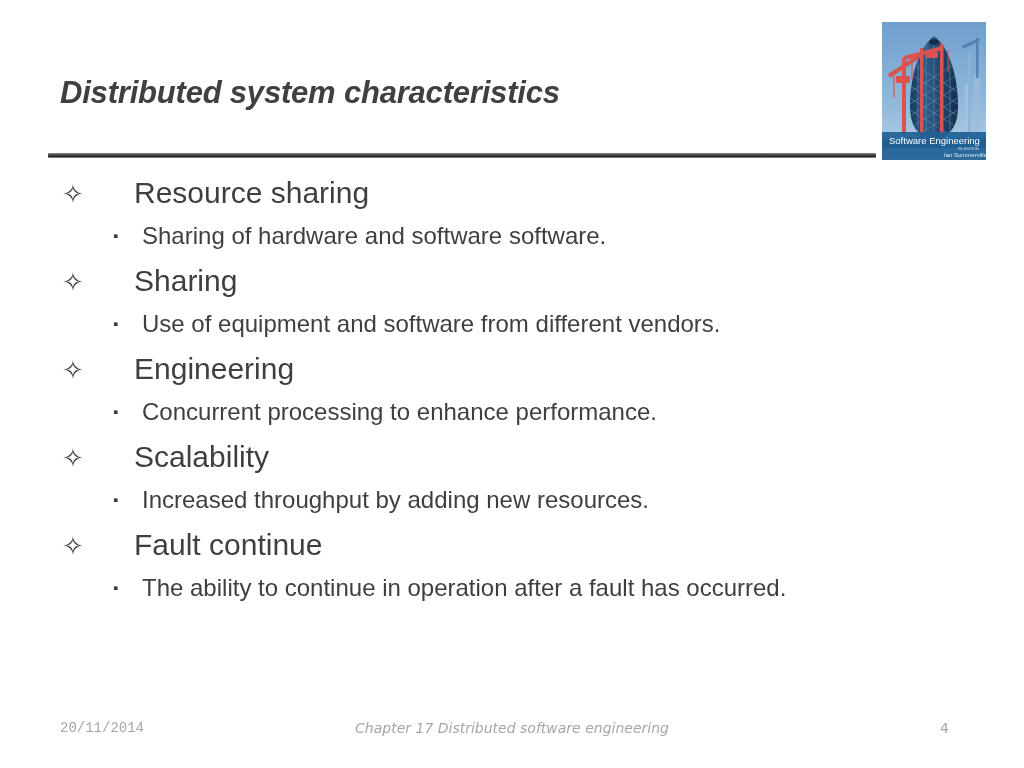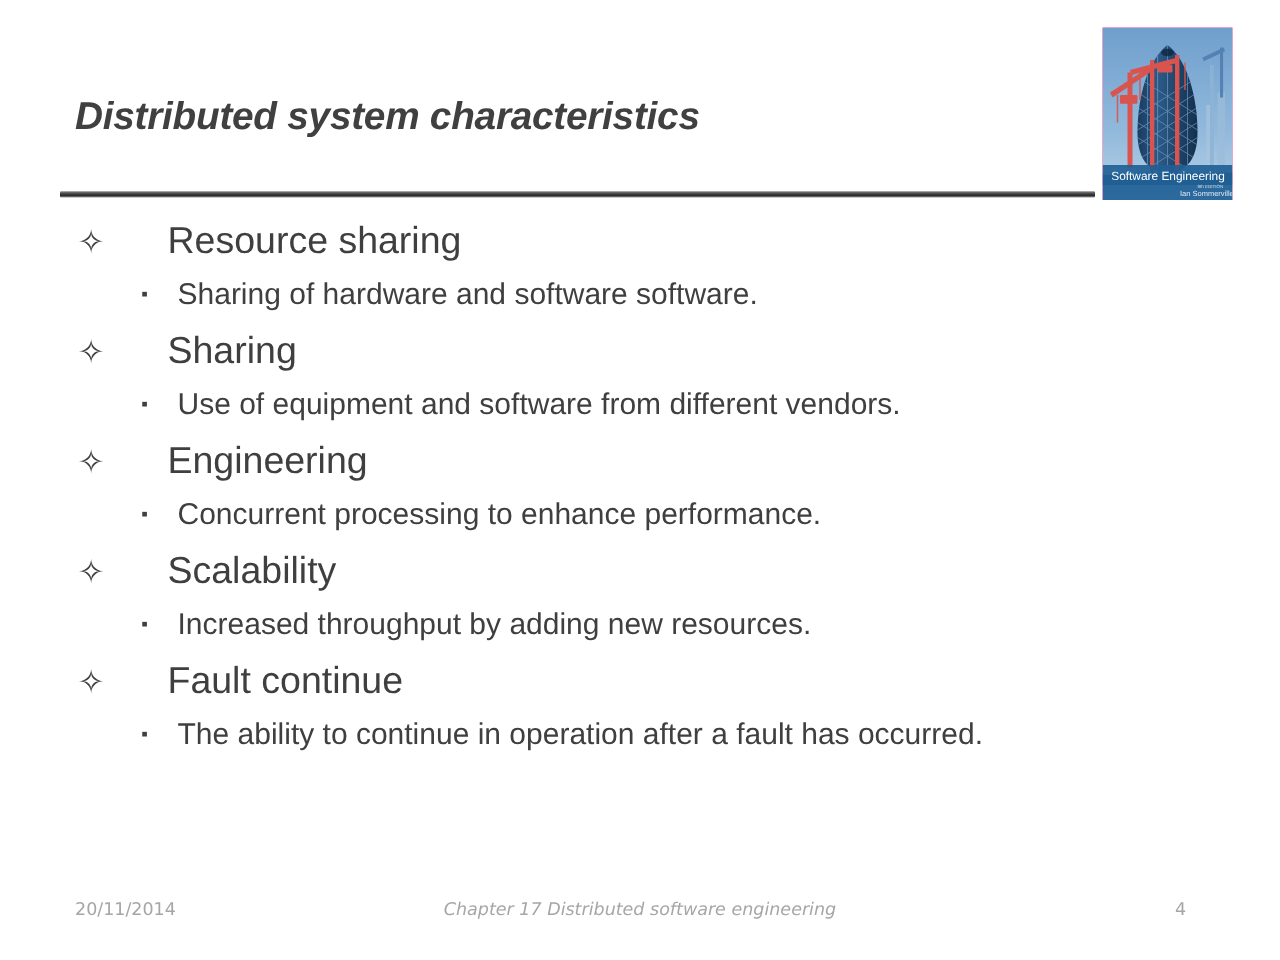--- a/index.html
+++ b/index.html
@@ -119,20 +119,21 @@
     height: 30px;
     color: #a6a6a6;
     font-size: 14px;
     font-family: "DejaVu Sans", "Liberation Sans", sans-serif;
   }
   .footer .f-date {
     position: absolute;
     left: 60px;
     top: 0;
     white-space: nowrap;
+    font-family: Liberation Mono, monospace;
   }
   .footer .f-center {
     position: absolute;
     left: 0;
     top: 0;
     width: 1024px;
     text-align: center;
     white-space: nowrap;
     font-style: italic;
   }

